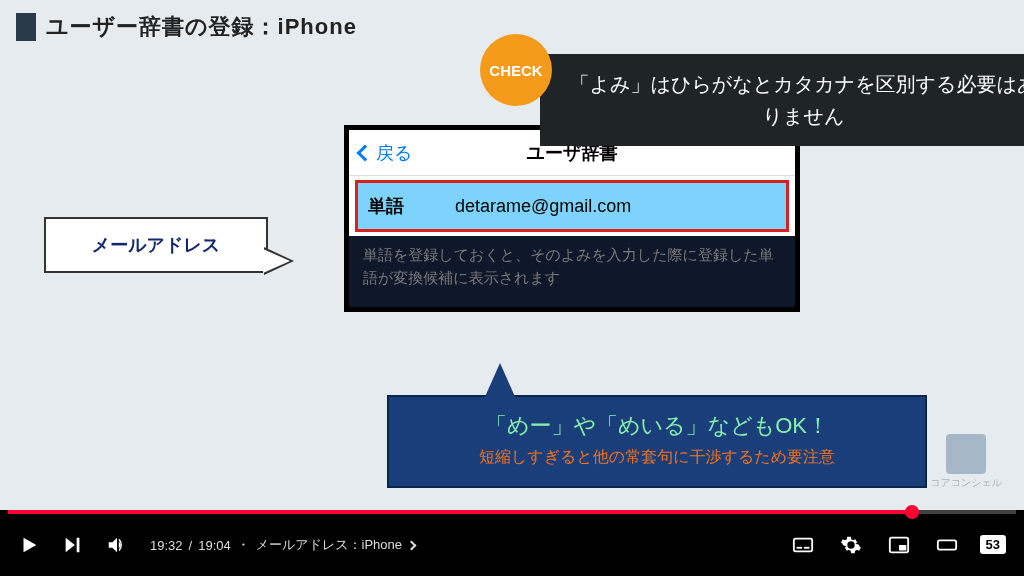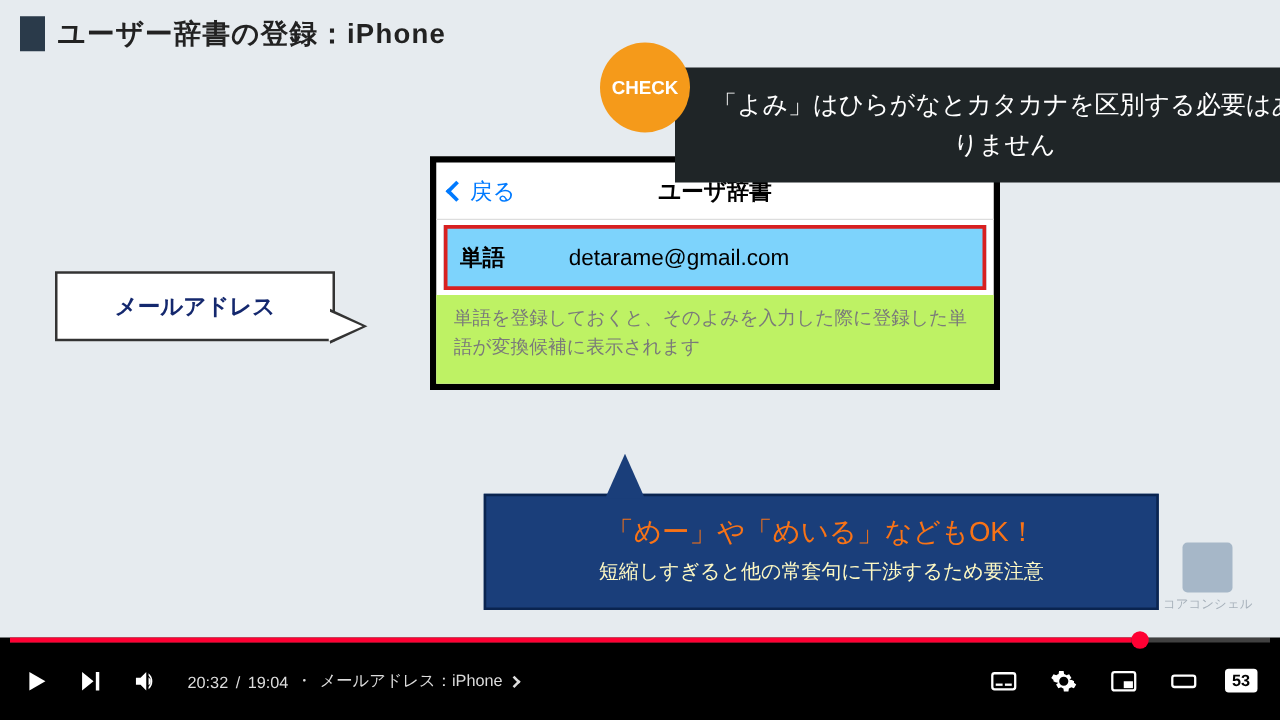--- a/index.html
+++ b/index.html
@@ -83,21 +83,21 @@
       gap: 17px;
     }
     .field-label { width: 70px; font-weight: bold; }
     .field-value { font-weight: 500; }
     .cursor { display: inline-block; width: 2px; height: 22px; background: #007aff; vertical-align: middle; }
     .hint-text {
       padding: 8px 14px 18px;
       color: #7a7a7a;
       font-size: 15px;
       line-height: 1.5;
-      background: #bef264;
+      background: #0f172a;
     }
     .callout-left {
       position: absolute;
       left: 44px; top: 193px;
       width: 224px;
       padding: 14px 10px;
       background: #fff;
       border: 2px solid #333;
       font-size: 18px;
       font-weight: bold;
@@ -159,27 +159,27 @@
     }
     .callout-blue::before {
       content: "";
       position: absolute;
       top: -34px; left: 95px;
       border-bottom: 36px solid #1a3e7a;
       border-left: 16px solid transparent;
       border-right: 16px solid transparent;
     }
     .callout-blue-line1 {
-      color: #f97316;
+      color: #86efac;
       font-size: 22px;
       font-weight: 500;
       margin-bottom: 6px;
     }
     .callout-blue-line2 {
-      color: #fef9c3;
+      color: #f97316;
       font-size: 16px;
     }
     .watermark {
       position: absolute;
       right: 22px; bottom: 20px;
       text-align: center;
       opacity: 0.45;
     }
     .watermark-icon {
       width: 40px; height: 40px;
@@ -303,21 +303,21 @@
       <svg viewBox="0 0 24 24">
           <path d="M4 4l10 8-10 8zM16 4h3v16h-3z" fill="#fff"></path>
         </svg>
     </div>
     <div class="icon vol-icon">
       <svg viewBox="0 0 24 24">
           <path d="M3 9v6h4l5 5V4L7 9H3zm13 3a4 4 0 0 0-2-3.5v7A4 4 0 0 0 16 12zm-2-7v2a7 7 0 0 1 0 10v2a9 9 0 0 0 0-14z" fill="#fff"></path>
         </svg>
     </div>
     <div class="time-text">
-      <span>20:32</span>
+      <span>19:32</span>
       <span>/</span>
       <span>19:04</span>
       <span>・</span>
       <span>メールアドレス：iPhone</span>
       <span class="chapter-chevron"></span>
     </div>
   </div>
   <div class="ctrl-right">
     <div class="icon cc-icon">
       <svg viewBox="0 0 24 24">

